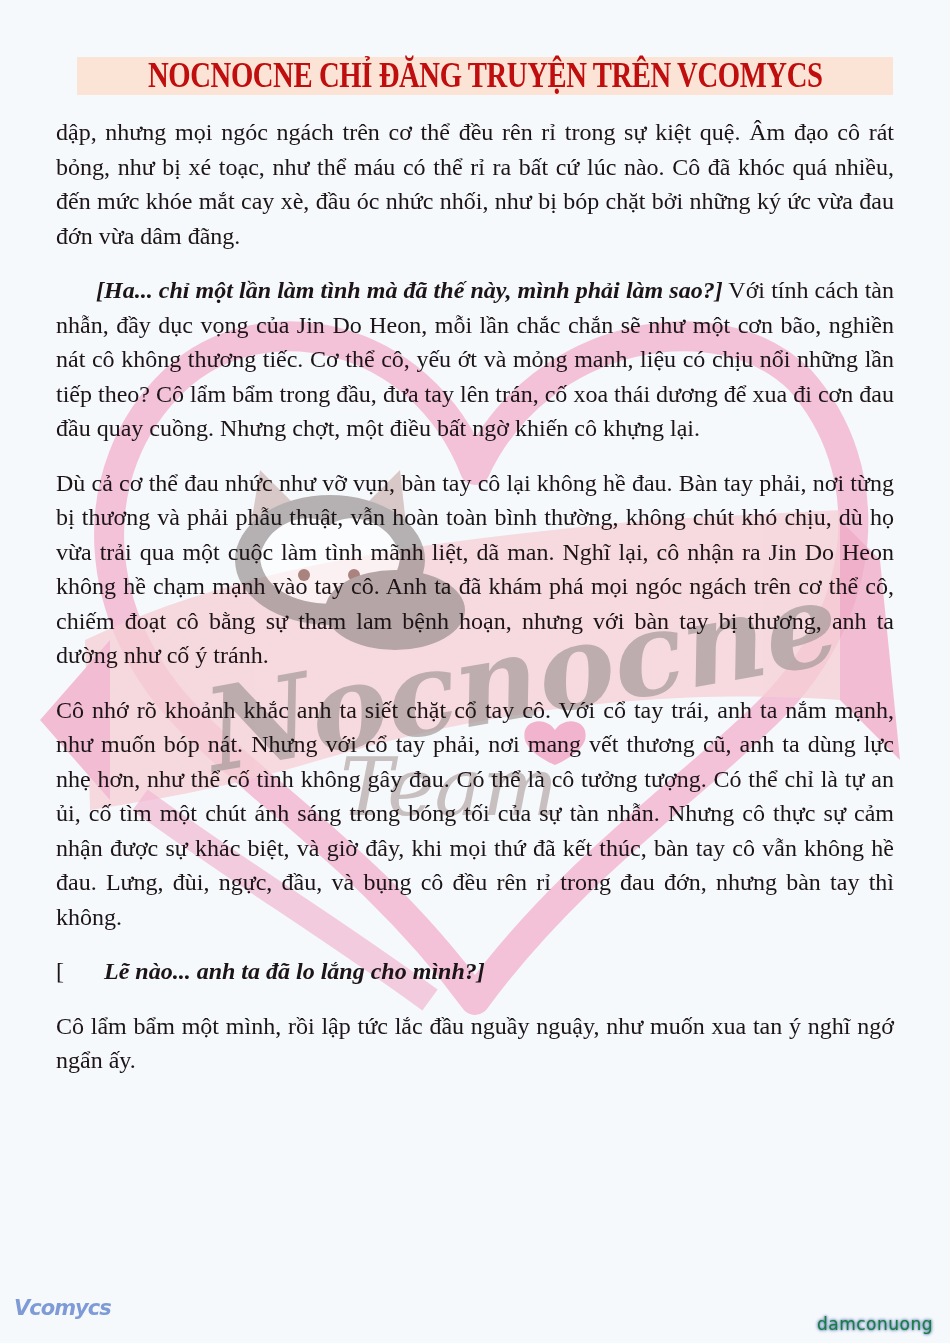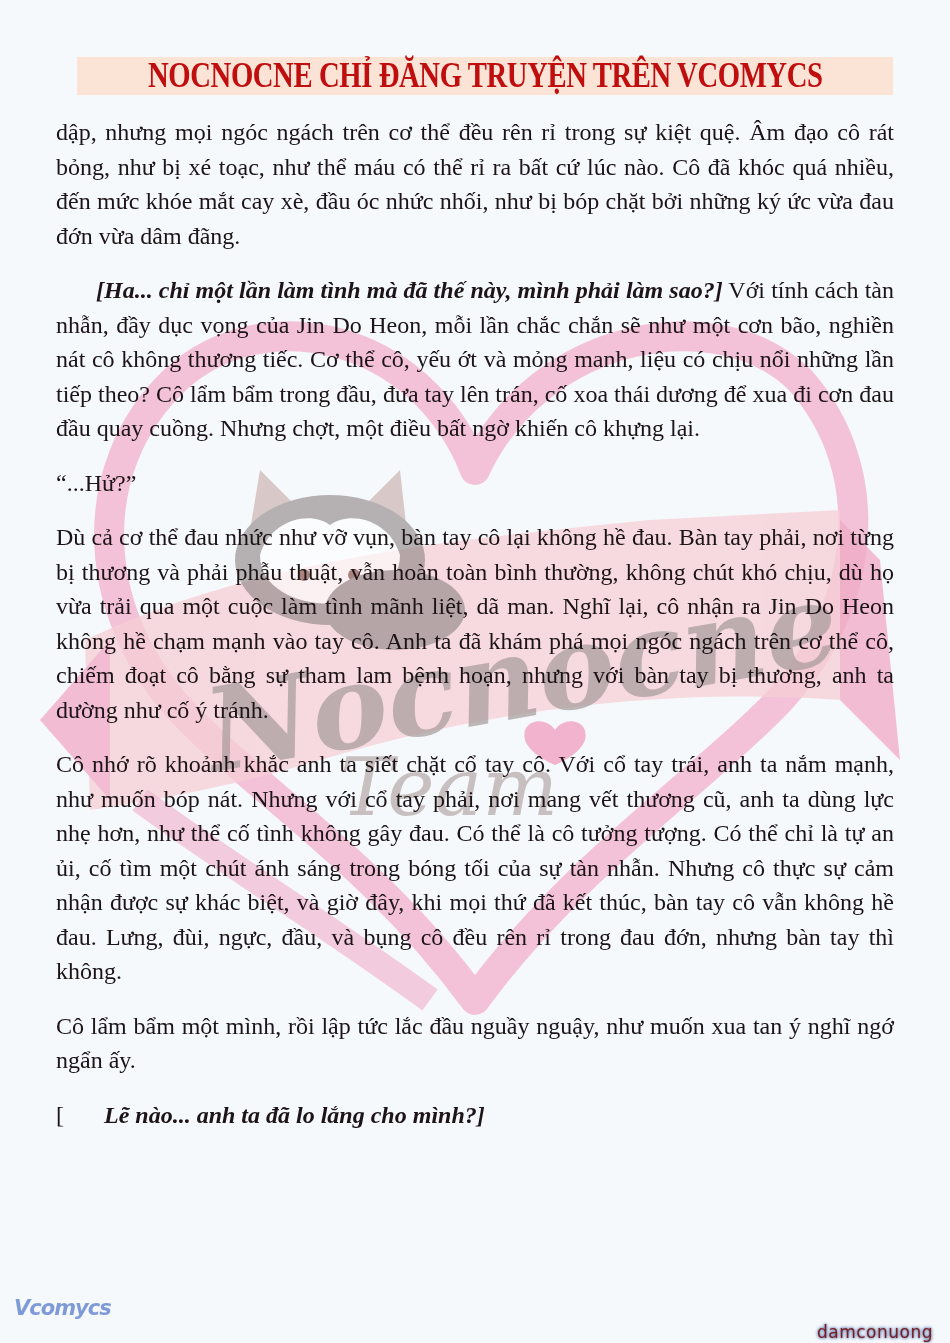--- a/index.html
+++ b/index.html
@@ -75,24 +75,23 @@
       color: #7e9bd8;
       letter-spacing: -1px;
     }
     .footer-site {
       position: absolute;
       right: 17px;
       top: 1314px;
       z-index: 2;
       font-family: "DejaVu Sans", sans-serif;
       font-size: 17px;
-      color: #7f1d1d;
+      color: #15803d;
       text-shadow: 0 0 2px #6d86b8, 0 0 3px #6d86b8, 0 0 4px #8aa0cc;
       letter-spacing: 0.5px;
-      margin-top: 8px;
     }
   </style>
 </head>
 <body>
 
 <svg class="watermark" viewBox="0 0 950 1343" xmlns="http://www.w3.org/2000/svg">
 
   <g fill="none" stroke="#f2b8d2" stroke-width="30" stroke-linecap="round" stroke-linejoin="round" opacity="0.85">
     <path d="M475 470 C 420 330, 260 300, 175 380 C 80 470, 90 620, 190 720 C 270 800, 380 870, 475 1000 C 570 870, 690 790, 770 710 C 870 610, 880 470, 800 380 C 720 300, 540 330, 475 470 Z"></path>
   </g>
@@ -123,26 +122,25 @@
 
 <div class="header-banner">
   <span>NOCNOCNE CHỈ ĐĂNG TRUYỆN TRÊN VCOMYCS</span>
 </div>
 
 <div class="content">
   <p class="first"><span>dập, nhưng mọi ngóc ngách trên cơ thể đều rên rỉ trong sự kiệt quệ. Âm đạo cô rát bỏng, như bị xé toạc, như thể máu có thể rỉ ra bất cứ lúc nào. Cô đã khóc quá nhiều, đến mức khóe mắt cay xè, đầu óc nhức nhối, như bị bóp chặt bởi những ký ức vừa đau đớn vừa dâm đãng.</span></p>
 
   <p><em>[Ha... chỉ một lần làm tình mà đã thế này, mình phải làm sao?]</em><span> Với tính cách tàn nhẫn, đầy dục vọng của Jin Do Heon, mỗi lần chắc chắn sẽ như một cơn bão, nghiền nát cô không thương tiếc. Cơ thể cô, yếu ớt và mỏng manh, liệu có chịu nổi những lần tiếp theo? Cô lẩm bẩm trong đầu, đưa tay lên trán, cố xoa thái dương để xua đi cơn đau đầu quay cuồng. Nhưng chợt, một điều bất ngờ khiến cô khựng lại.</span></p>
 
-  <p><span>“...Hử?”</span></p>
 
   <p><span>Dù cả cơ thể đau nhức như vỡ vụn, bàn tay cô lại không hề đau. Bàn tay phải, nơi từng bị thương và phải phẫu thuật, vẫn hoàn toàn bình thường, không chút khó chịu, dù họ vừa trải qua một cuộc làm tình mãnh liệt, dã man. Nghĩ lại, cô nhận ra Jin Do Heon không hề chạm mạnh vào tay cô. Anh ta đã khám phá mọi ngóc ngách trên cơ thể cô, chiếm đoạt cô bằng sự tham lam bệnh hoạn, nhưng với bàn tay bị thương, anh ta dường như cố ý tránh.</span></p>
 
   <p><span>Cô nhớ rõ khoảnh khắc anh ta siết chặt cổ tay cô. Với cổ tay trái, anh ta nắm mạnh, như muốn bóp nát. Nhưng với cổ tay phải, nơi mang vết thương cũ, anh ta dùng lực nhẹ hơn, như thể cố tình không gây đau. Có thể là cô tưởng tượng. Có thể chỉ là tự an ủi, cố tìm một chút ánh sáng trong bóng tối của sự tàn nhẫn. Nhưng cô thực sự cảm nhận được sự khác biệt, và giờ đây, khi mọi thứ đã kết thúc, bàn tay cô vẫn không hề đau. Lưng, đùi, ngực, đầu, và bụng cô đều rên rỉ trong đau đớn, nhưng bàn tay thì không.</span></p>
 
+  <p><span>[</span><em>Lẽ nào... anh ta đã lo lắng cho mình?]</em></p>
+
   <p><span>Cô lẩm bẩm một mình, rồi lập tức lắc đầu nguầy nguậy, như muốn xua tan ý nghĩ ngớ ngẩn ấy.</span></p>
-
-  <p><span>[</span><em>Lẽ nào... anh ta đã lo lắng cho mình?]</em></p>
 
 </div>
 
 <div class="footer-logo">Vcomycs</div>
 <div class="footer-site">damconuong</div>
 
 </body></html>

